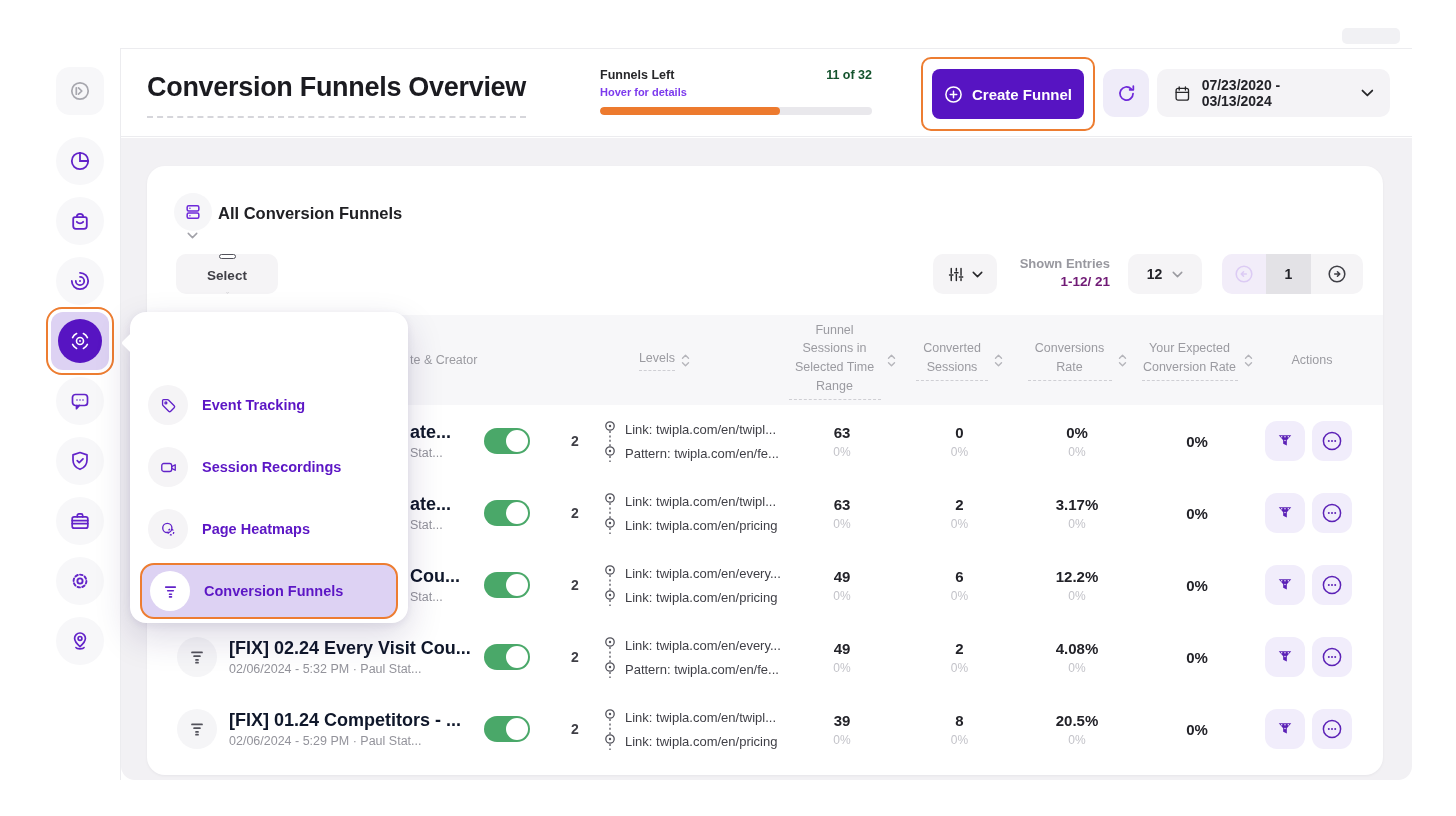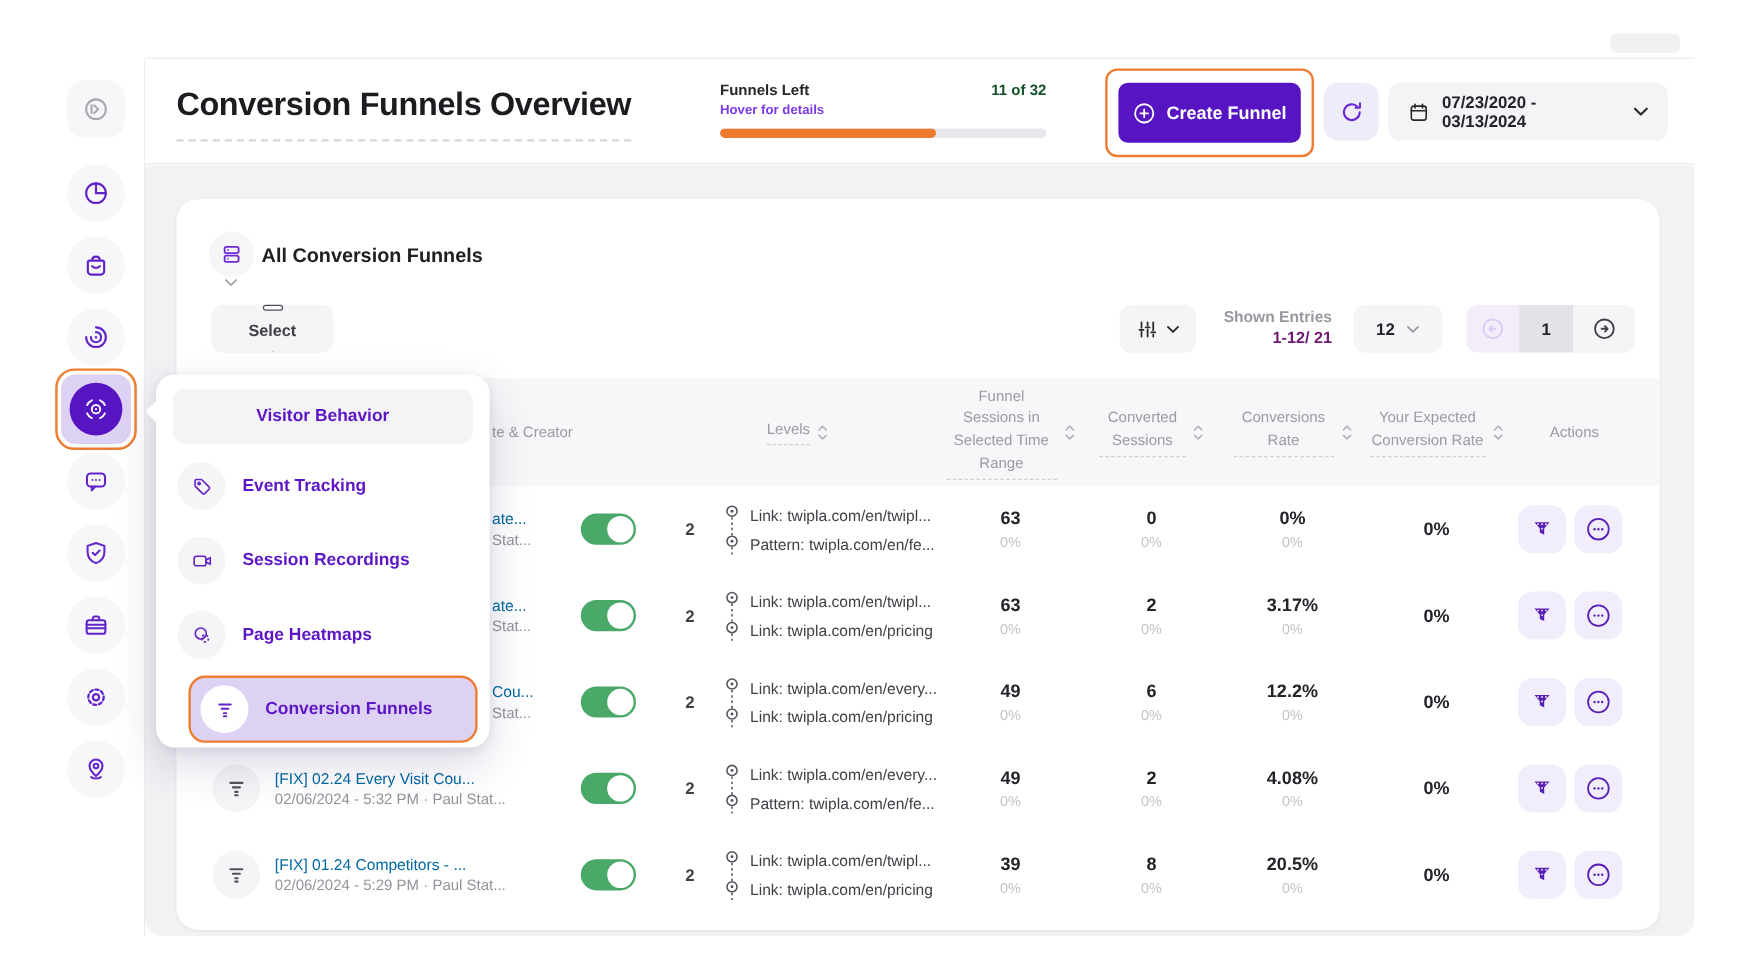--- a/index.html
+++ b/index.html
@@ -129,21 +129,21 @@
   .c-exp { width:120px; text-align:center; }
   .c-act { flex:1; display:flex; gap:7px; padding-left:8px; }
 
   .th { display:flex; align-items:center; justify-content:center; gap:6px; }
   .th.c-name { justify-content:flex-start; padding-left:233px; white-space:nowrap; overflow:visible; }
   .th-label { display:inline-block; text-align:center; border-bottom:1px dashed #cfcfd4; padding-bottom:3px; }
   .th-label.nodash { border-bottom:none; padding-bottom:0; }
   .th .w92 { width:92px; } .th .w72 { width:72px; } .th .w84 { width:84px; } .th .w96 { width:96px; }
 
   .row-icon { width:40px; height:40px; border-radius:50%; background:#f5f5f7; display:flex; align-items:center; justify-content:center; color:#52525b; flex:0 0 40px; }
-  .nm-title { font-size:13px; font-weight:400; color:#0369a1; white-space:nowrap; }
+  .nm-title { font-size:18px; font-weight:700; color:#0f172a; white-space:nowrap; }
   .nm-sub { margin-top:3px; font-size:12.5px; color:#93939b; white-space:nowrap; }
   .trow.covered .nm { margin-left:233px; }
 
   .toggle { width:46px; height:26px; border-radius:13px; background:#4aa869; position:relative; cursor:pointer; border:none; }
   .toggle::after { content:""; position:absolute; right:2px; top:2px; width:22px; height:22px; border-radius:50%; background:#fff; }
 
   .lv-num { width:56px; text-align:center; font-size:14px; font-weight:600; color:#3f3f46; }
   .links { display:flex; align-items:center; gap:8px; }
   .link-lines { display:flex; flex-direction:column; gap:9px; }
   .link-line { font-size:13px; color:#3f3f46; white-space:nowrap; }
@@ -167,21 +167,21 @@
     font-size:14.5px; font-weight:700; color:#5c16c5;
   }
   .fly-item {
     position:absolute; left:14px; right:14px; height:54px;
     display:flex; align-items:center; gap:14px; padding:0 4px;
     cursor:pointer; color:#5c16c5;
   }
   .fly-icon { width:40px; height:40px; border-radius:50%; background:#f5f4f6; display:flex; align-items:center; justify-content:center; flex:0 0 40px; }
   .fly-label { font-size:14.5px; font-weight:600; }
   .fly-item.active {
-    left:27px; right:10px; height:56px; padding:0 8px;
+    left:10px; right:10px; height:56px; padding:0 8px;
     background:#ddd2f3; border:2px solid #ed7d31; border-radius:14px;
   }
   .fly-item.active .fly-icon { background:#fff; }
 
   svg { display:block; }
 </style>
 </head>
 <body>
 
 <div class="v-divider"></div>
@@ -743,21 +743,20 @@
             </svg>
           </button>
       </div>
     </div>
 
   </div>
 </div>
 
 <div class="flyout">
   <div class="flyout-tail"></div>
-  <div class="flyout-head">Visitor Behavior</div>
 
   <div class="fly-item" style="top:128px">
     <span class="fly-icon">
       <svg width="19" height="19" viewBox="0 0 24 24" fill="none" stroke="#6223c9" stroke-width="1.7" stroke-linecap="round" stroke-linejoin="round">
           <rect x="3.5" y="7" width="12.5" height="10" rx="2.5"></rect>
           <path d="M16 11l4.5-2.5v7L16 13z"></path>
         </svg>
     </span>
     <span class="fly-label">Session Recordings</span>
   </div>

